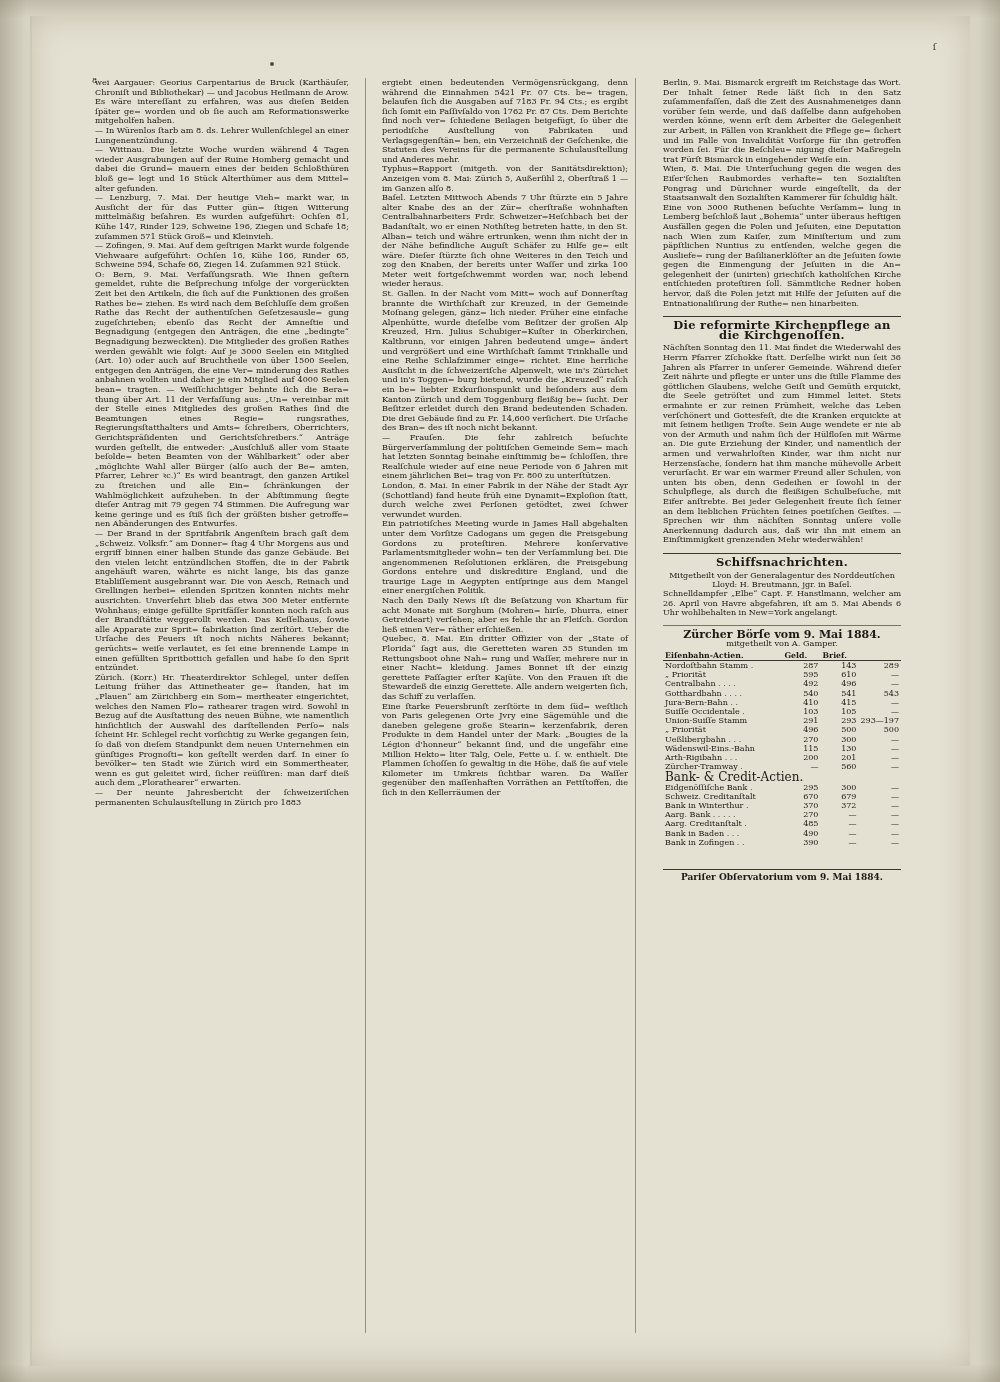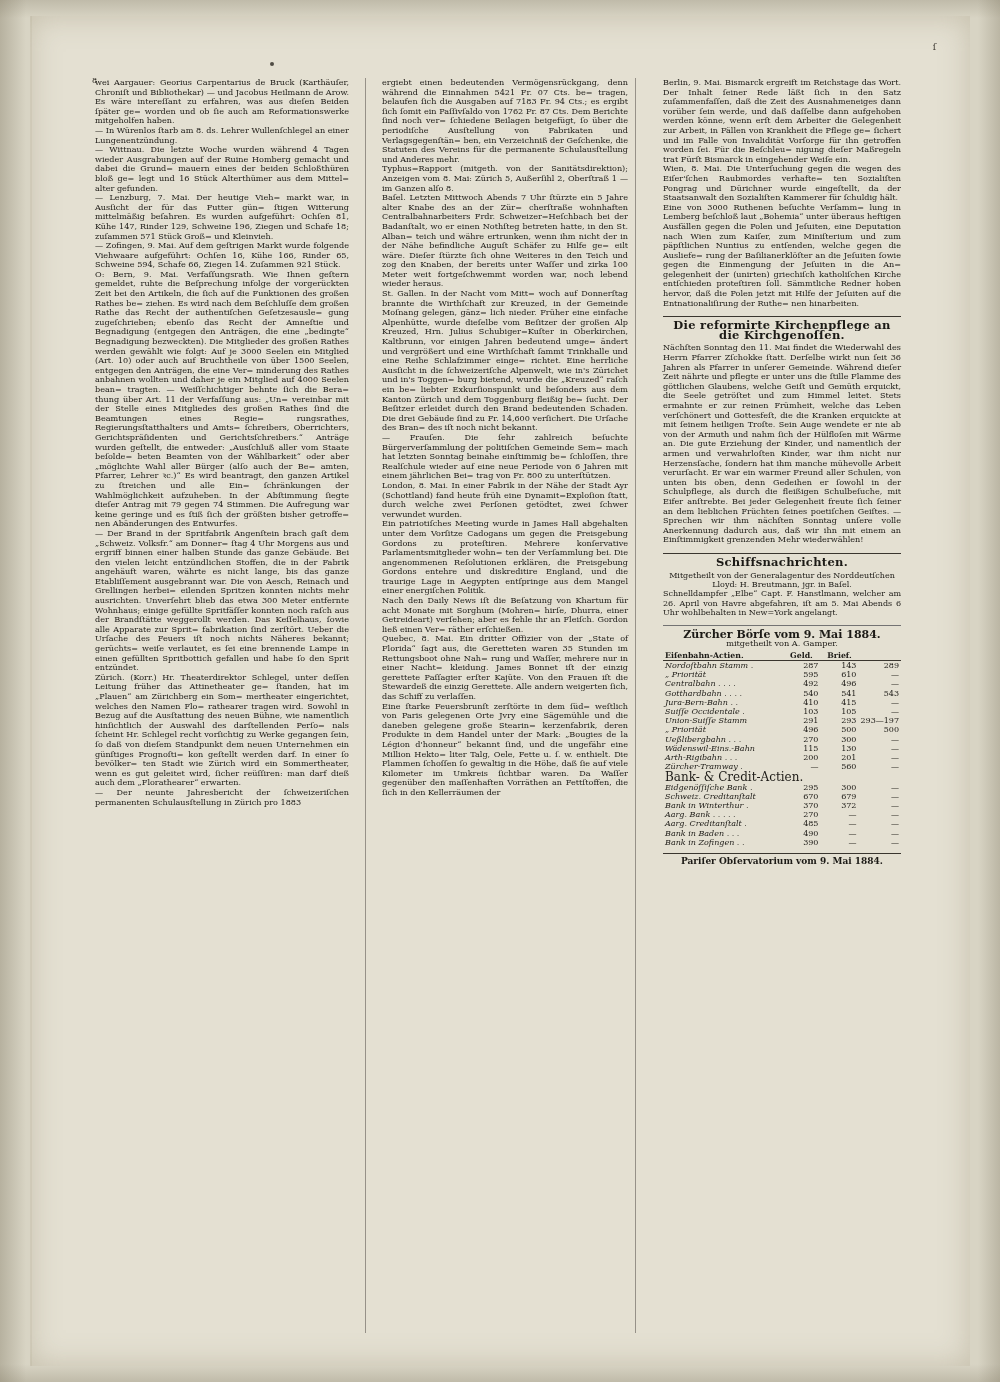--- a/index.html
+++ b/index.html
@@ -116,37 +116,36 @@
     border-collapse: collapse;
     font-size: 8px;
     line-height: 9.2px;
   }
   table.quotes th, table.quotes td {
     padding: 0 2px;
     vertical-align: bottom;
   }
   table.quotes th {
     font-weight: 700;
-    text-align: center;
     border-bottom: 1px solid #3a362f;
     font-size: 7.8px;
   }
   table.quotes th.lbl { text-align: left; }
-  td.name { text-align: left; white-space: nowrap; font-style: italic; }
+  td.name { text-align: left; white-space: nowrap; }
   td.num { text-align: right; white-space: nowrap; width: 34px; }
   tr.grp td {
     padding-top: 2px;
     font-size: 12px;
   }
   .obs-title {
     text-align: center;
     font-weight: 700;
     font-size: 9px;
     border-top: 1px solid #3a362f;
-    margin-top: 6px;
+    margin-top: 22px;
     padding-top: 3px;
   }
   .small { font-size: 8px; line-height: 9.4px; }
   .tiny-top-mark {
     position: absolute;
     right: 34px;
     top: 26px;
     font-size: 9px;
     color: #3a362f;
   }

